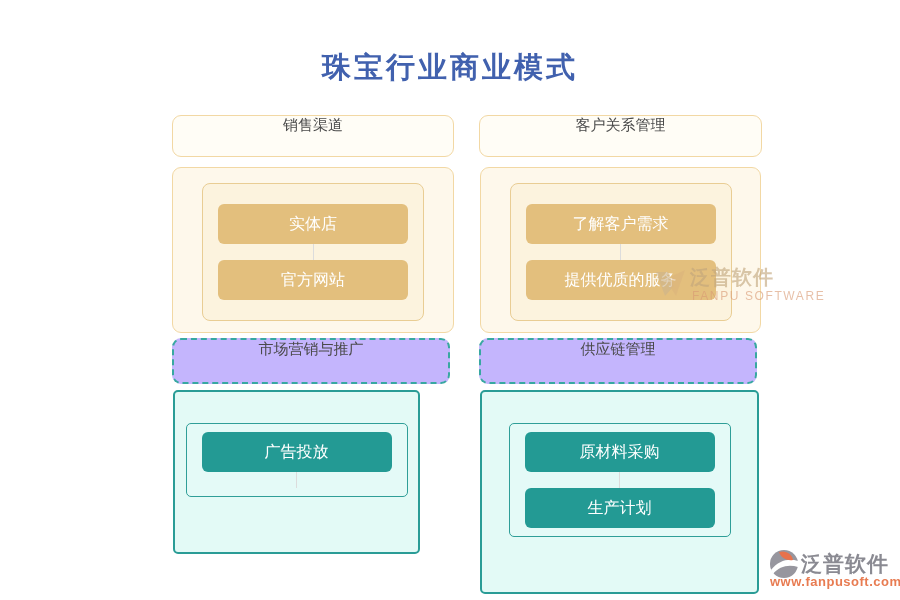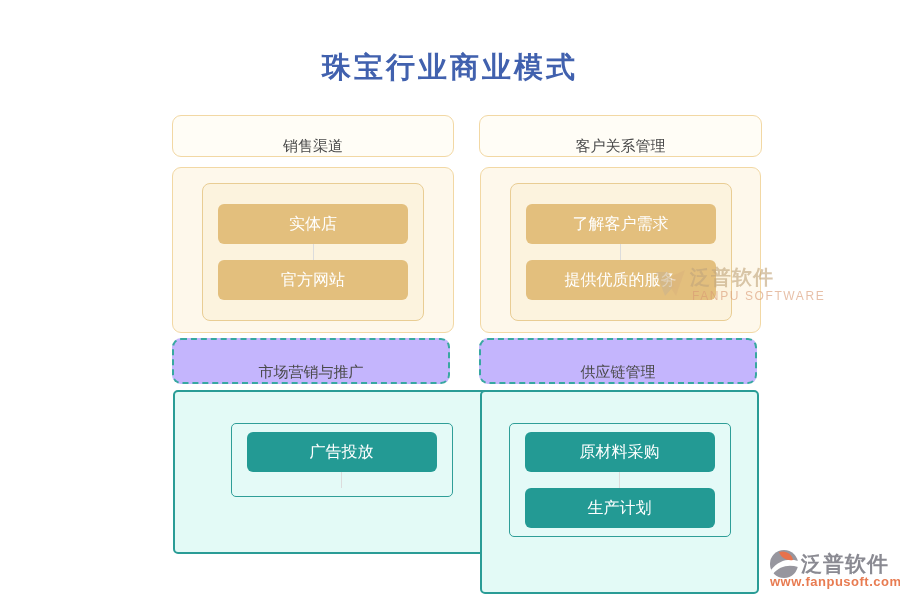--- a/index.html
+++ b/index.html
@@ -7,21 +7,21 @@
     position:relative;width:900px;height:600px;background:#ffffff;
     font-family:"Liberation Sans","DejaVu Sans",sans-serif;overflow:hidden;
   }
   .title{
     position:absolute;left:0;top:48px;width:900px;text-align:center;
     font-family:Liberation Serif, serif;
     font-size:29px;font-weight:bold;color:#4161ae;letter-spacing:3px;
   }
   
   .hdr{
-    position:absolute;display:flex;align-items:flex-end;justify-content:center;
+    position:absolute;display:flex;align-items:flex-start;justify-content:center;
     font-size:15px;color:#4a4a4a;box-sizing:border-box;
   }
   .hdr-orange{
     border:1px solid #f2d8a4;background:#fffdf6;border-radius:9px;
   }
   .hdr-teal{
     border:2px dashed #38a8a1;background:#c4b5fd;border-radius:9px;
   }
   
   .outer{
@@ -108,21 +108,21 @@
       <div class="connector"></div>
       <div class="node node-orange">
         <span>提供优质的服务</span>
       </div>
     </div>
   </div>
 
   <div class="hdr hdr-teal" style="left:172px;top:338px;width:278px;height:46px;">
     <span>市场营销与推广</span>
   </div>
-  <div class="outer outer-teal" style="left:173px;top:390px;width:337px;height:164px;">
+  <div class="outer outer-teal" style="left:173px;top:390px;width:247px;height:164px;">
     <div class="inner inner-teal">
       <div class="node node-teal">
         <span>广告投放</span>
       </div>
       <div class="connector"></div>
     </div>
   </div>
 
   <div class="hdr hdr-teal" style="left:479px;top:338px;width:278px;height:46px;">
     <span>供应链管理</span>

